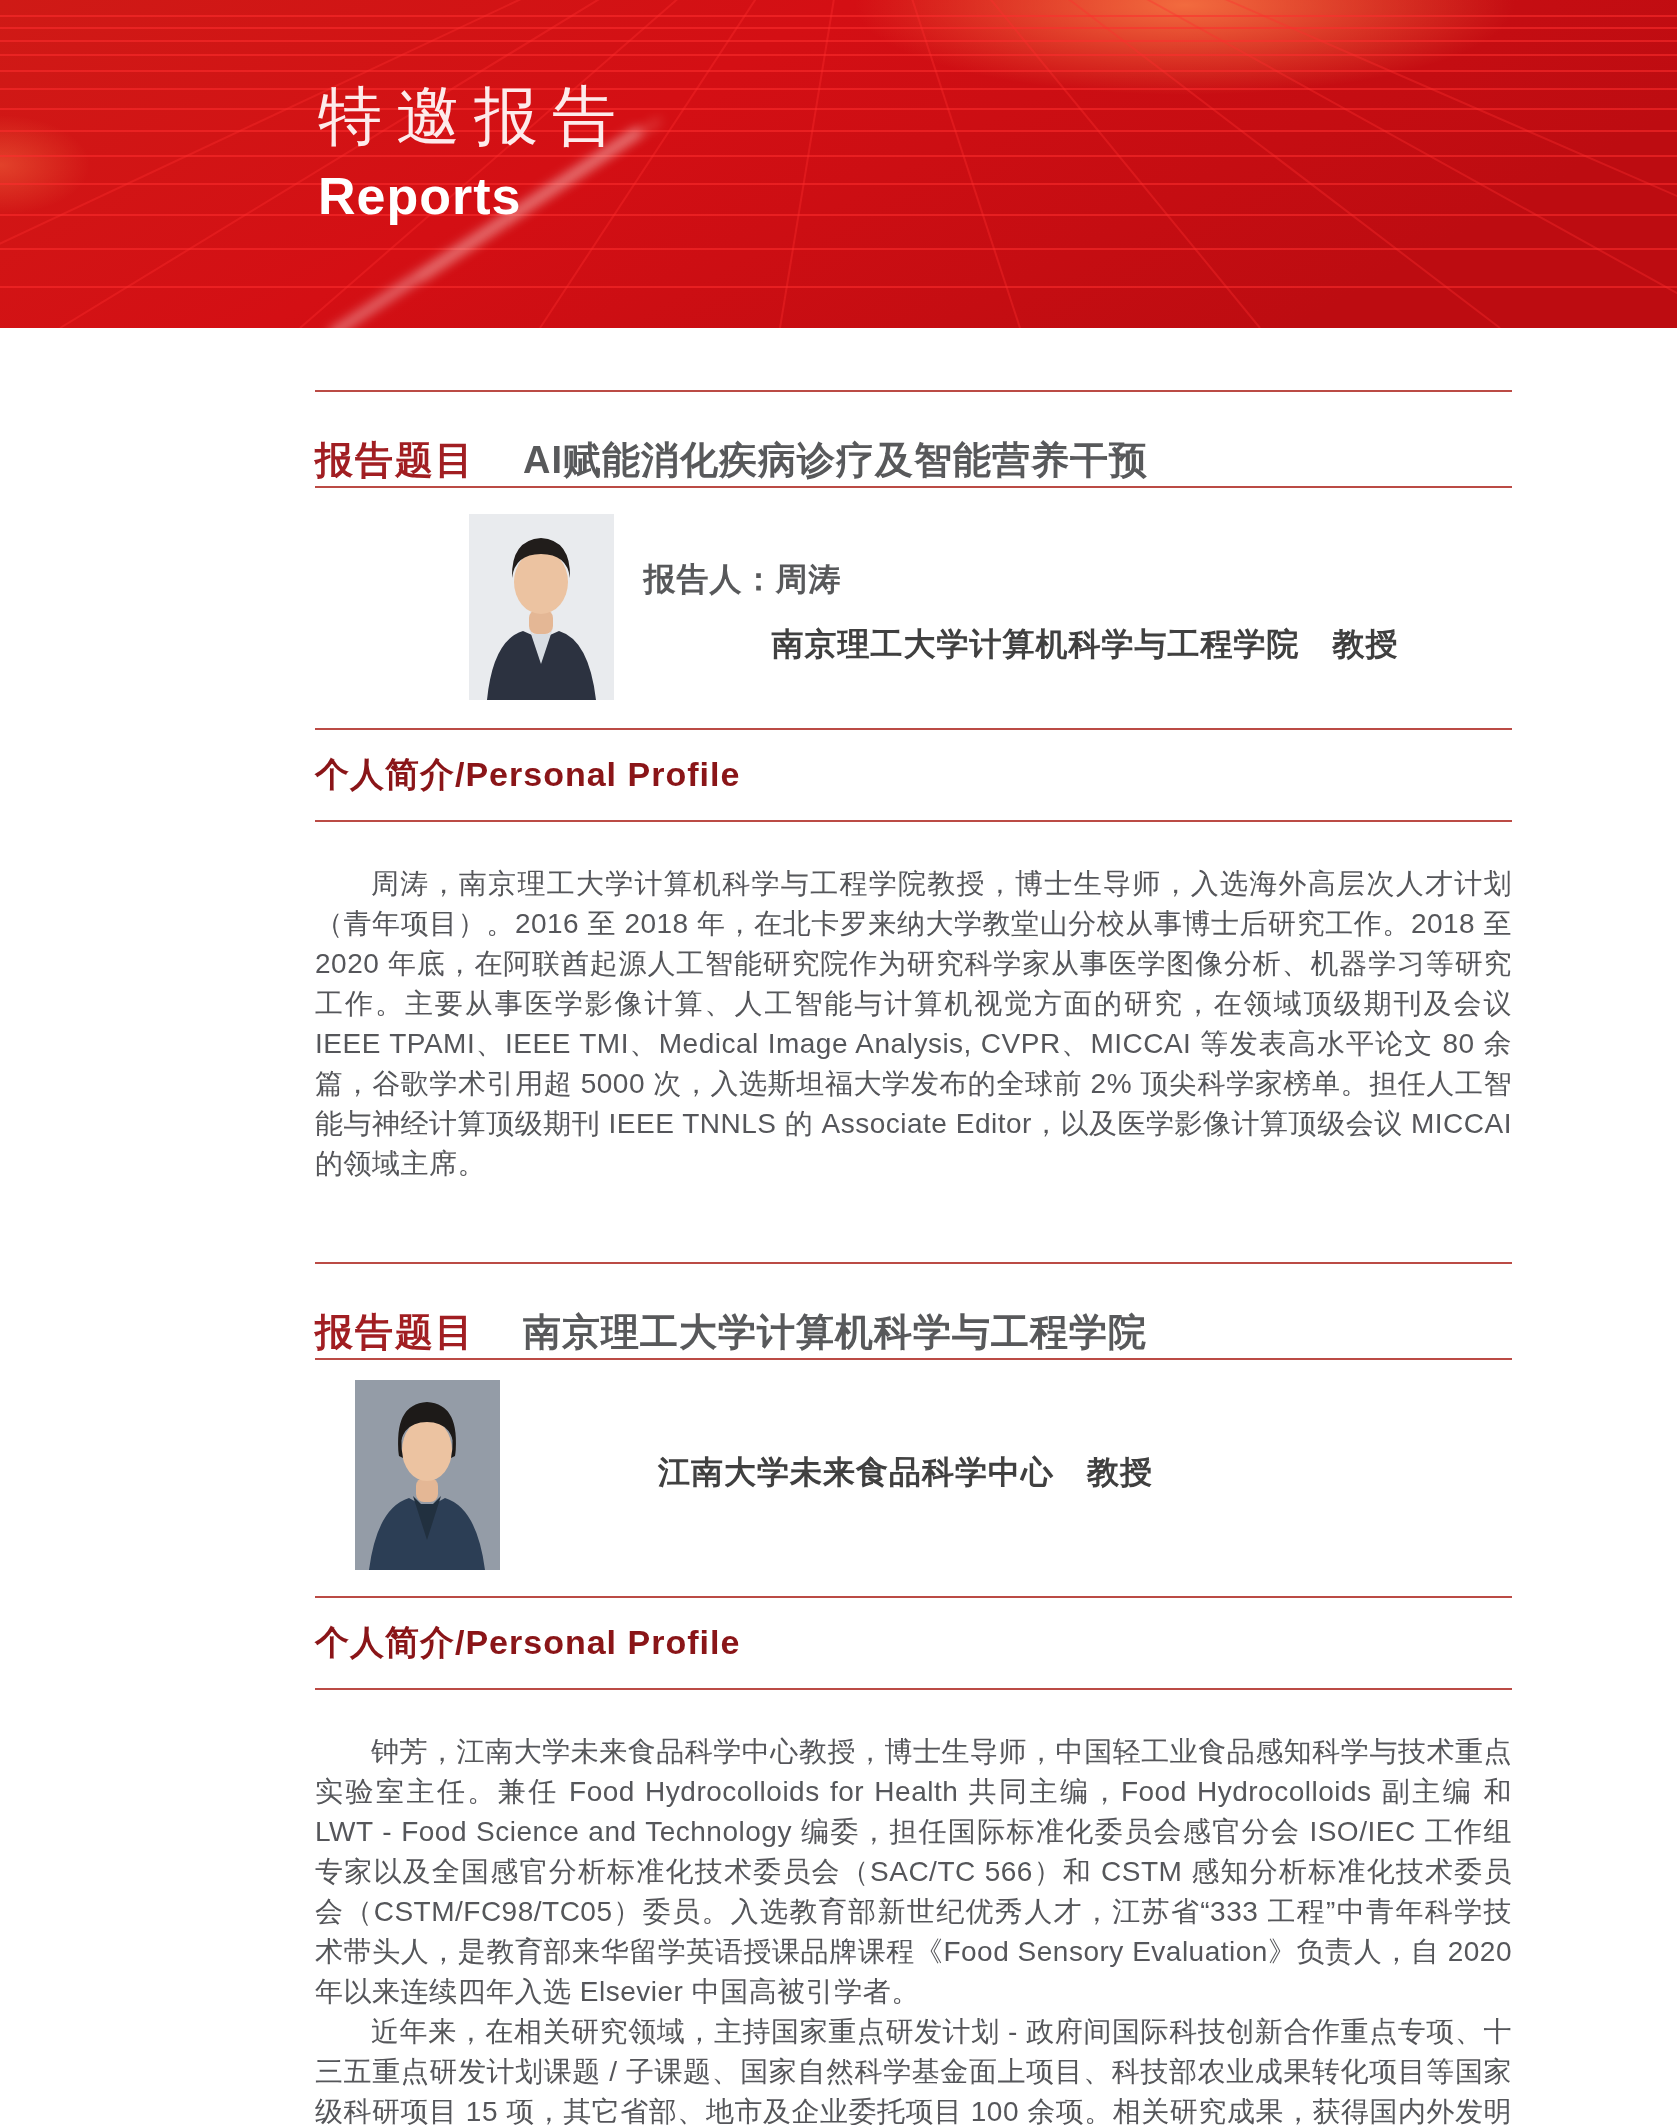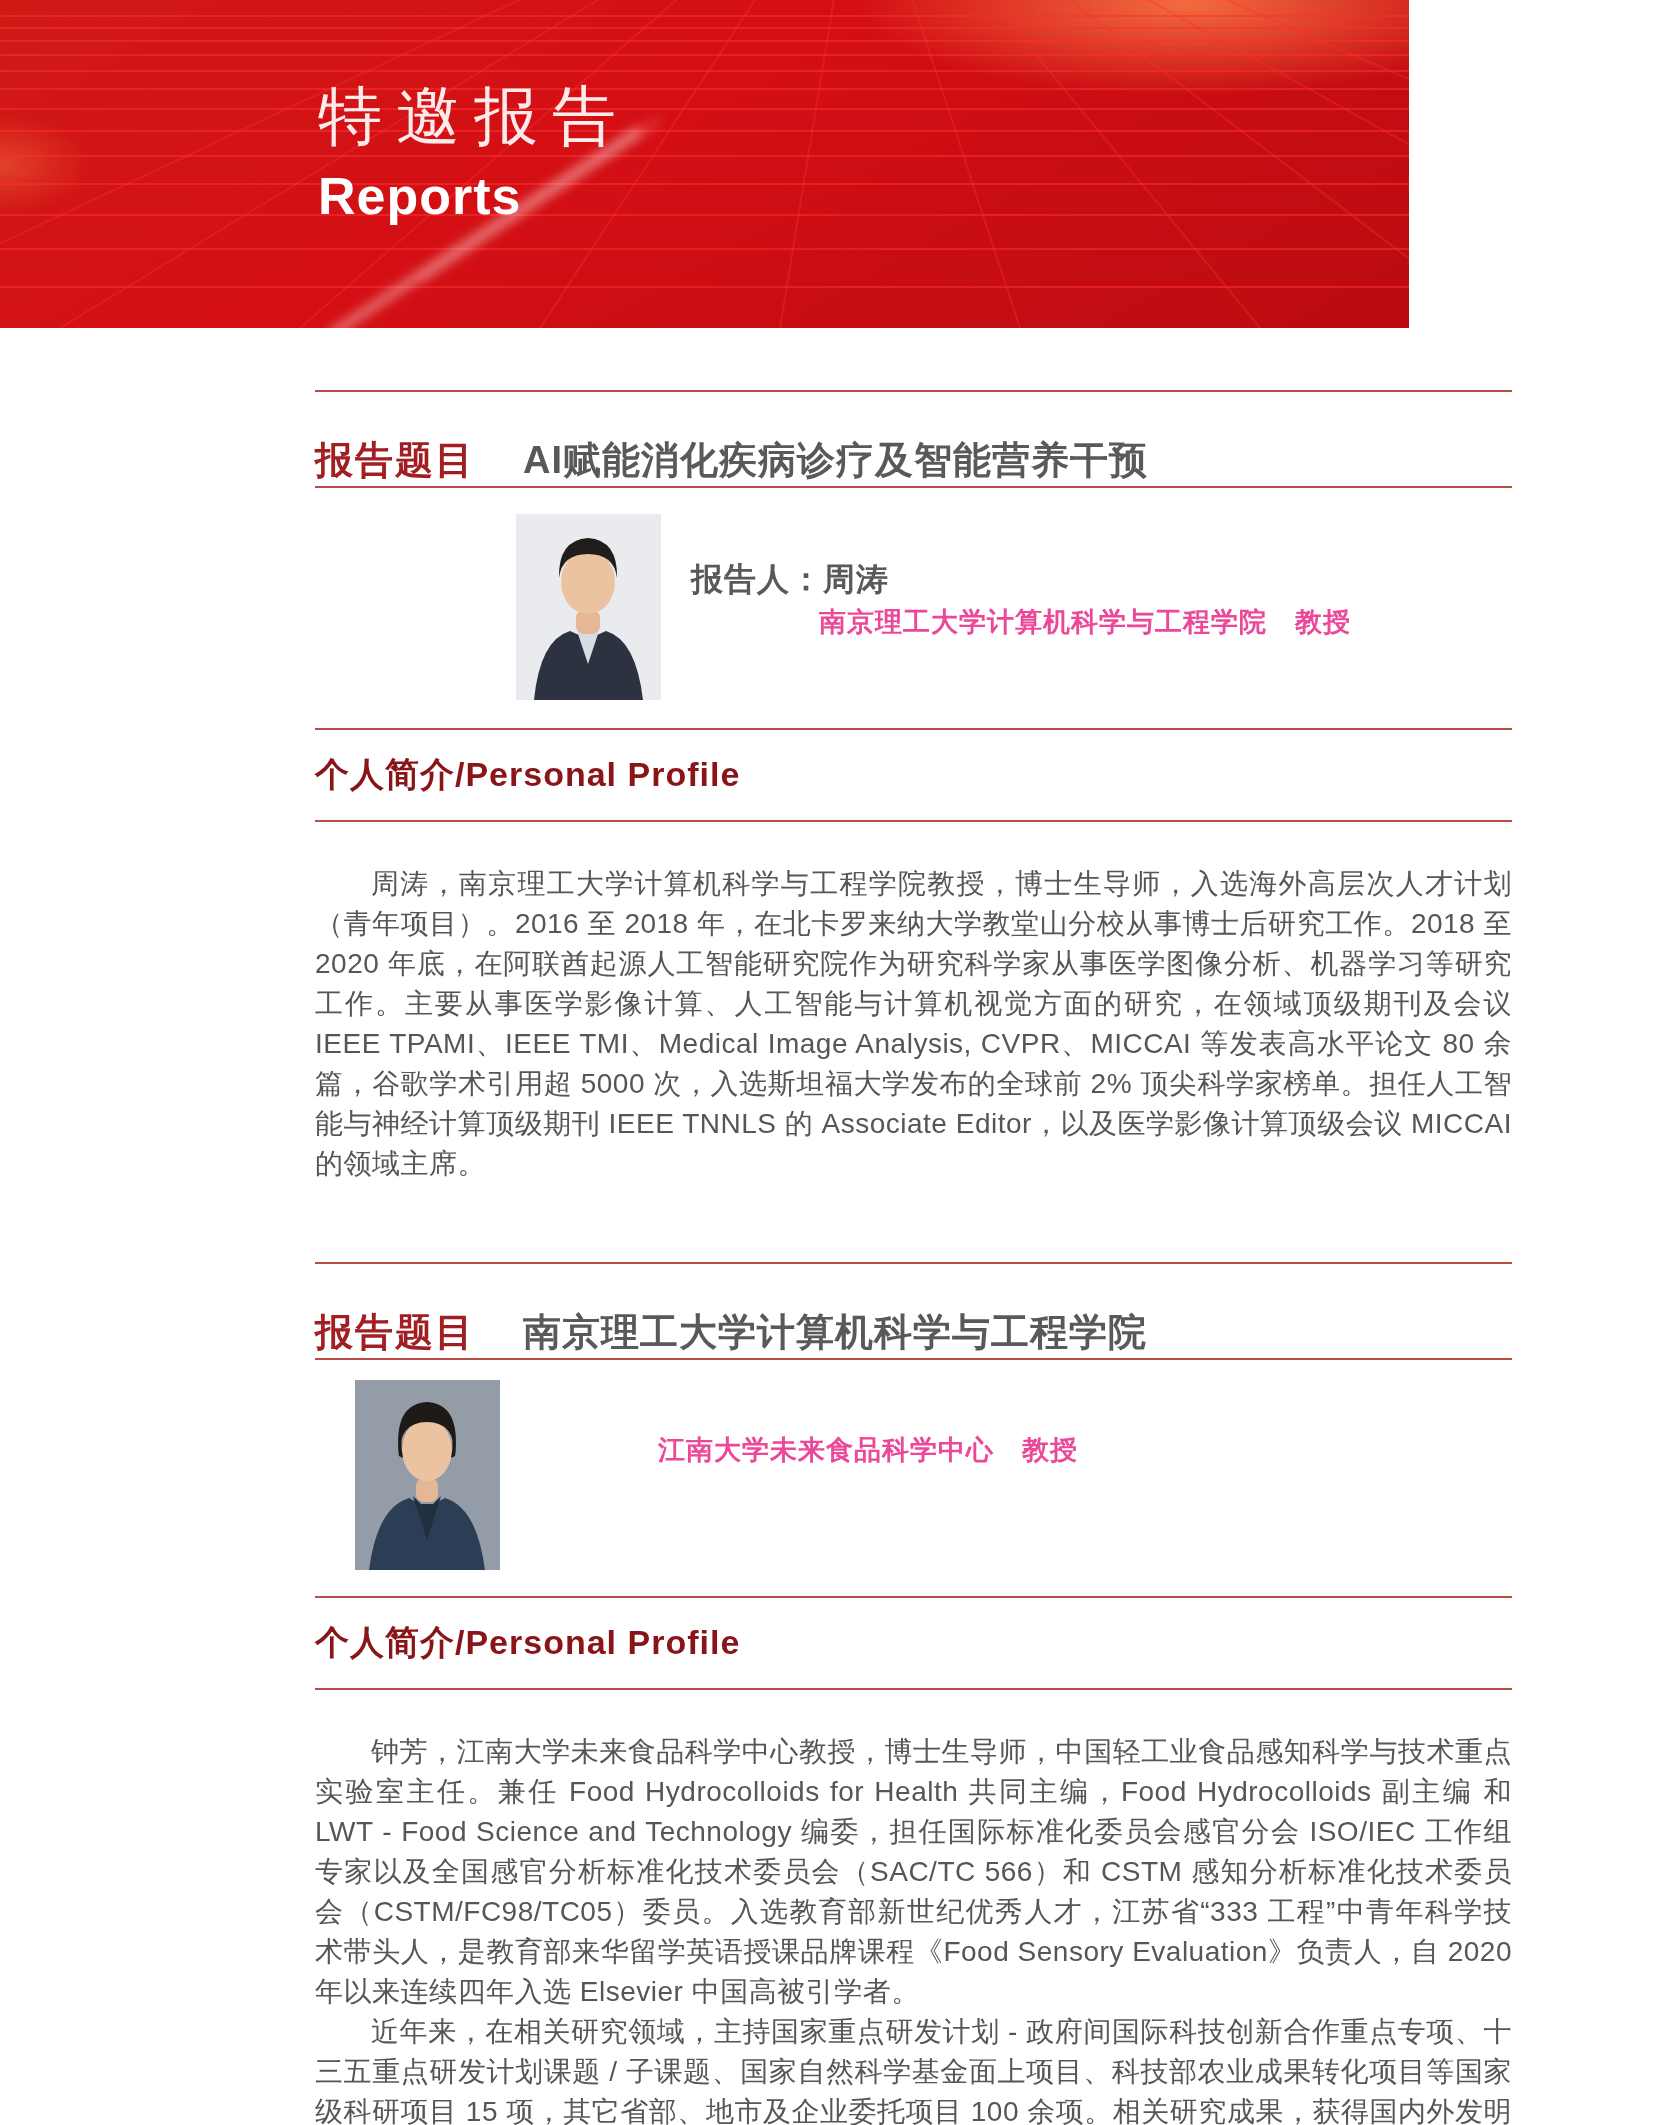--- a/index.html
+++ b/index.html
@@ -7,21 +7,21 @@
     position:relative;
     width:1677px;
     height:2125px;
     background:#ffffff;
     font-family:"Liberation Sans","DejaVu Sans",sans-serif;
     overflow:hidden;
   }
   
   .banner{
     position:relative;
-    width:1409px;
+    width:1677px;
     height:328px;
     overflow:hidden;
   }
   .banner svg{display:block;}
   .banner-text{
     position:absolute;
     left:318px;
     top:84px;
   }
   .banner-title{
@@ -89,24 +89,24 @@
     padding-top:46px;
   }
   .speaker-name-line{
     color:#58595b;
     font-size:32px;
     font-weight:800;
     line-height:38px;
     letter-spacing:1px;
   }
   .speaker-affiliation{
-    margin-top:6px;
+    margin-top:25px;
     padding-left:128px;
-    color:#ec4899;
-    font-size:27px;
+    color:#404040;
+    font-size:32px;
     font-weight:700;
     letter-spacing:1px;
   }
   
   .heading-wrap{margin-top:28px;}
   .sec-second .heading-wrap{margin-top:26px;}
   .profile-heading{
     padding:22px 0;
     color:#8a1518;
     font-size:34px;

